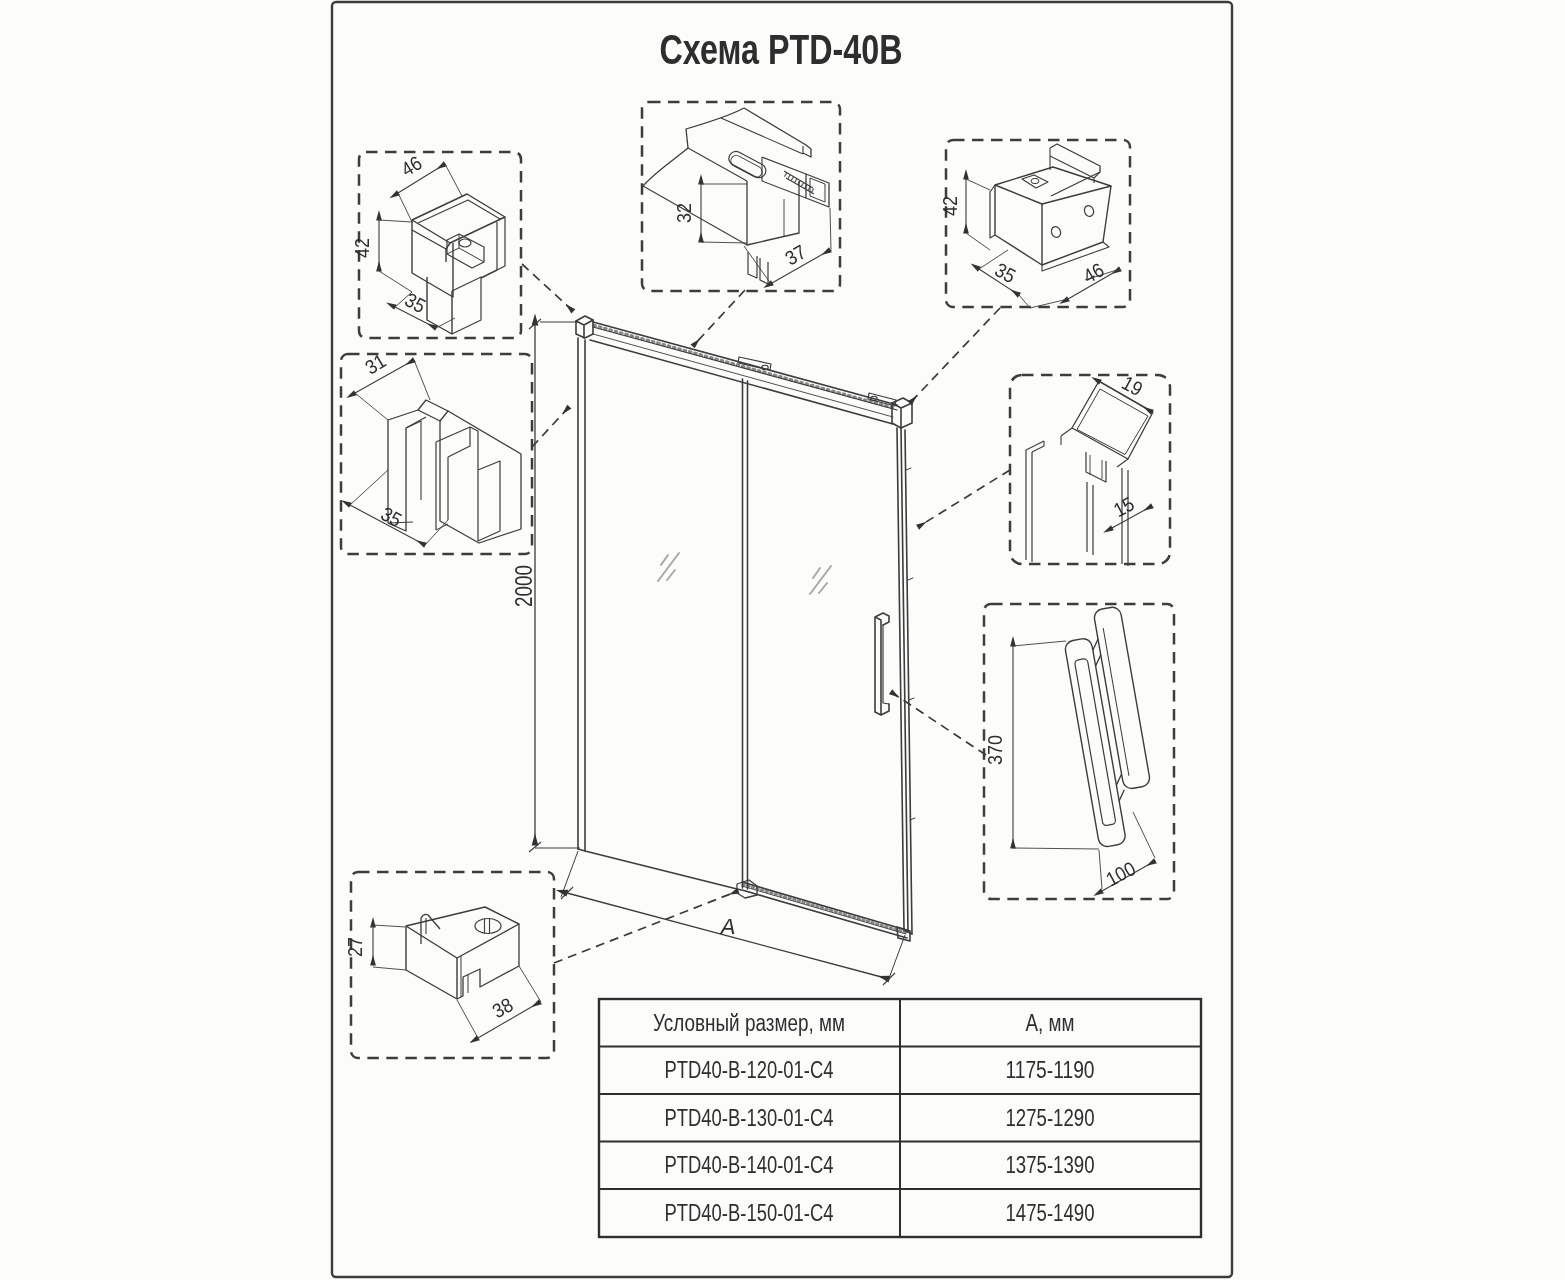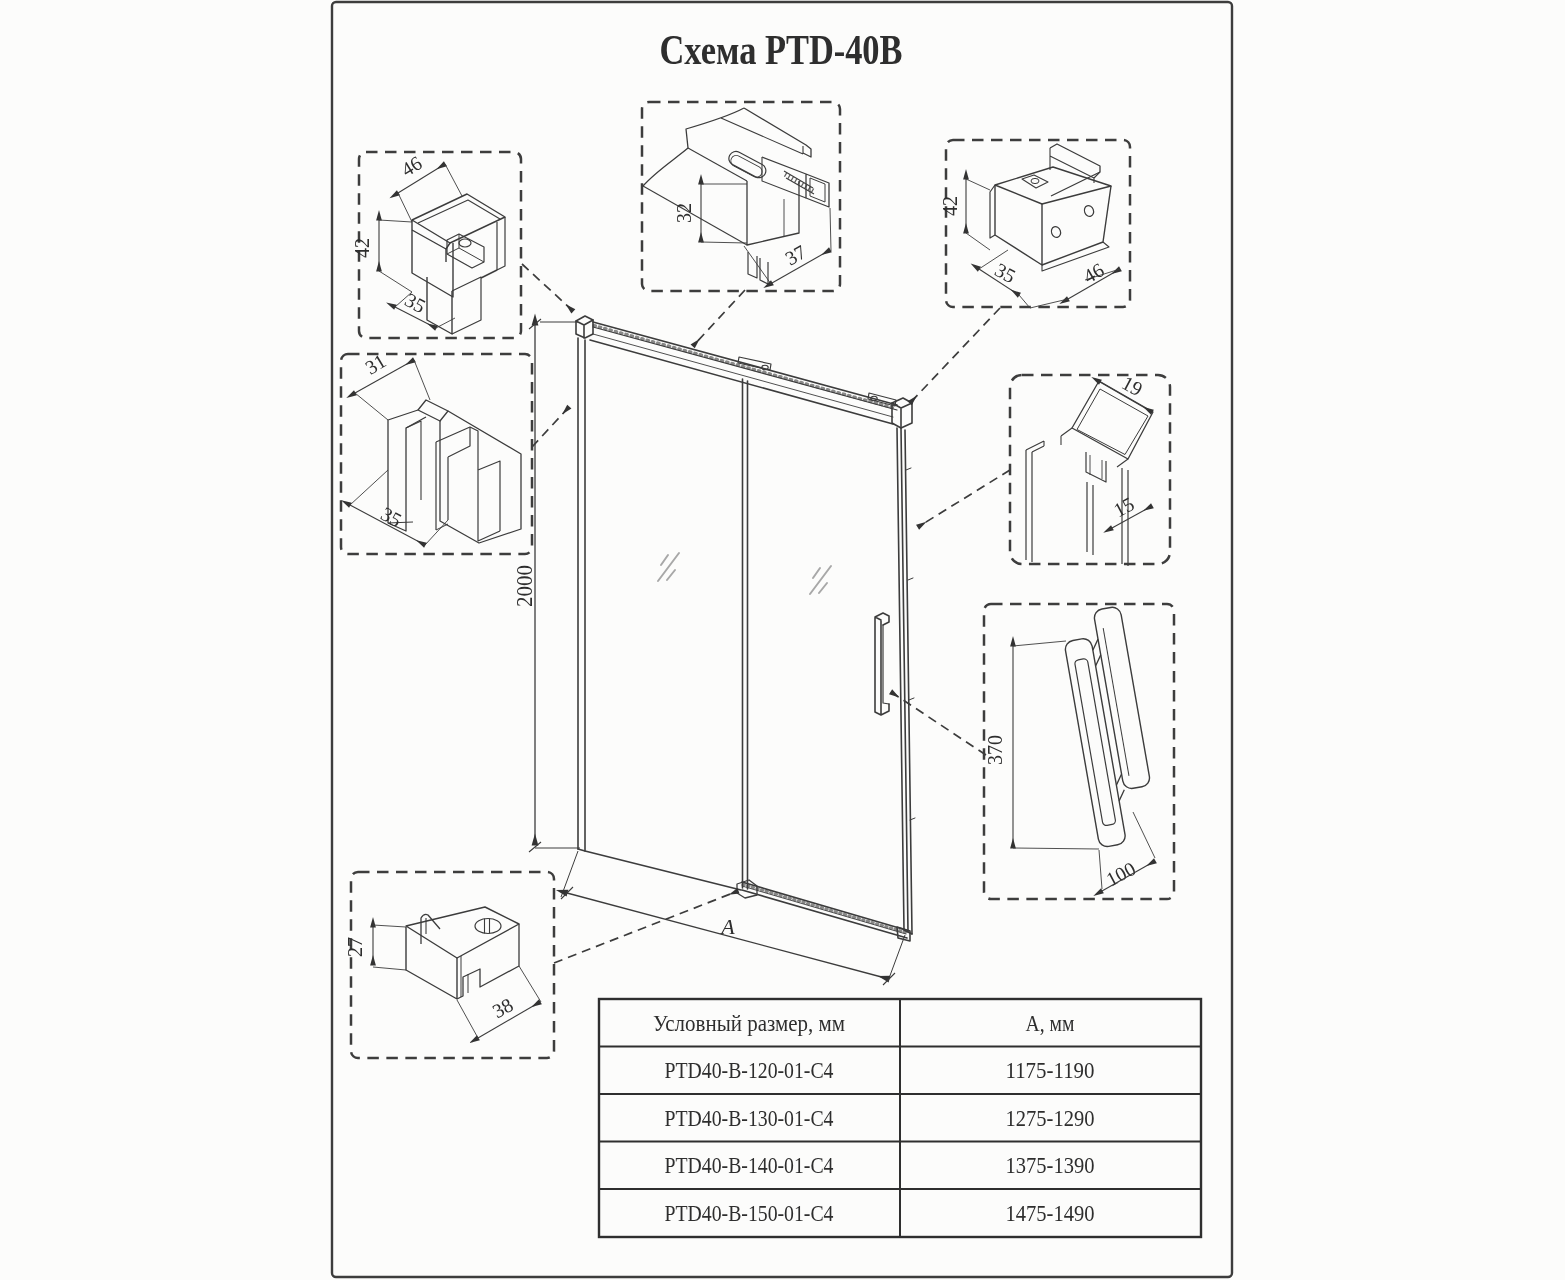--- a/index.html
+++ b/index.html
@@ -1,16 +1,16 @@
 <!DOCTYPE html>
 <html><head>
 <meta charset="utf-8">
 <style>
   html,body{margin:0;padding:0;background:#fcfcfb;}
-  .wrap{width:1389px;height:1280px;position:relative;font-family:Liberation Serif, serif;}
+  .wrap{width:1389px;height:1280px;position:relative;font-family:Liberation Sans, sans-serif;}
   svg{display:block;}
   text{fill:#2e2e2e;}
 </style>
 </head>
 <body>
 <div class="wrap">
 <svg width="1565" height="1280" viewBox="0 0 1565 1280">
 <defs>
 <marker id="ah" markerWidth="14" markerHeight="8" refX="12.5" refY="4" orient="auto" markerUnits="userSpaceOnUse">
   <path d="M1,4 L13,0.6 L13,7.4 Z" fill="#333"></path>

